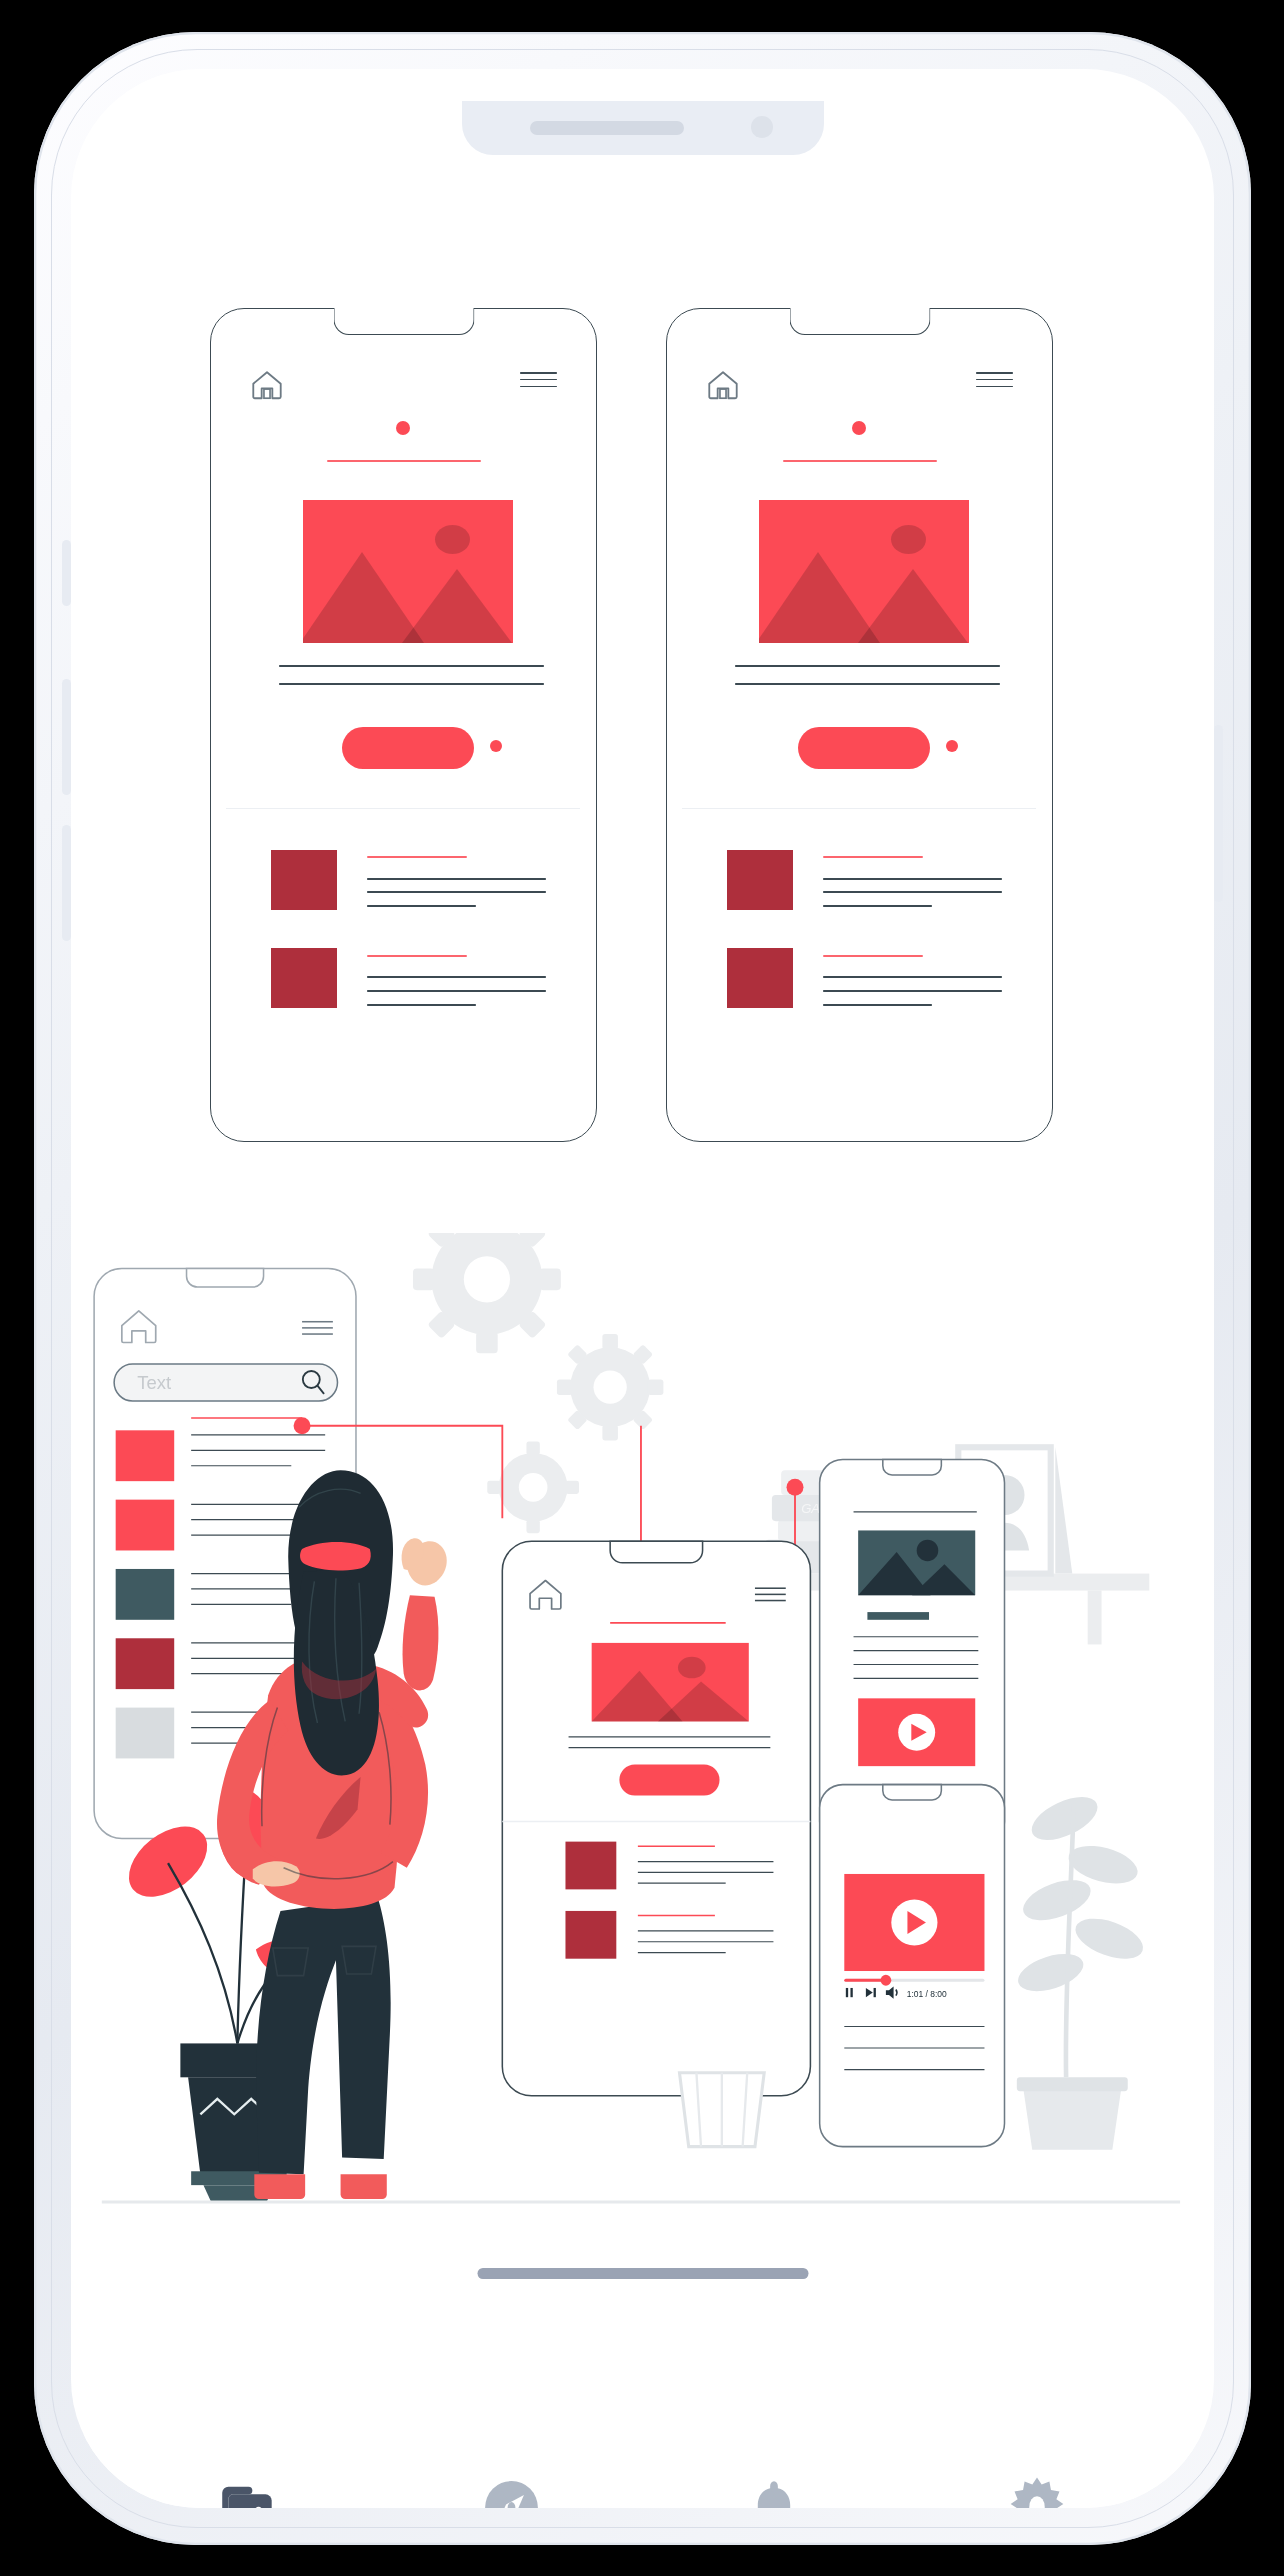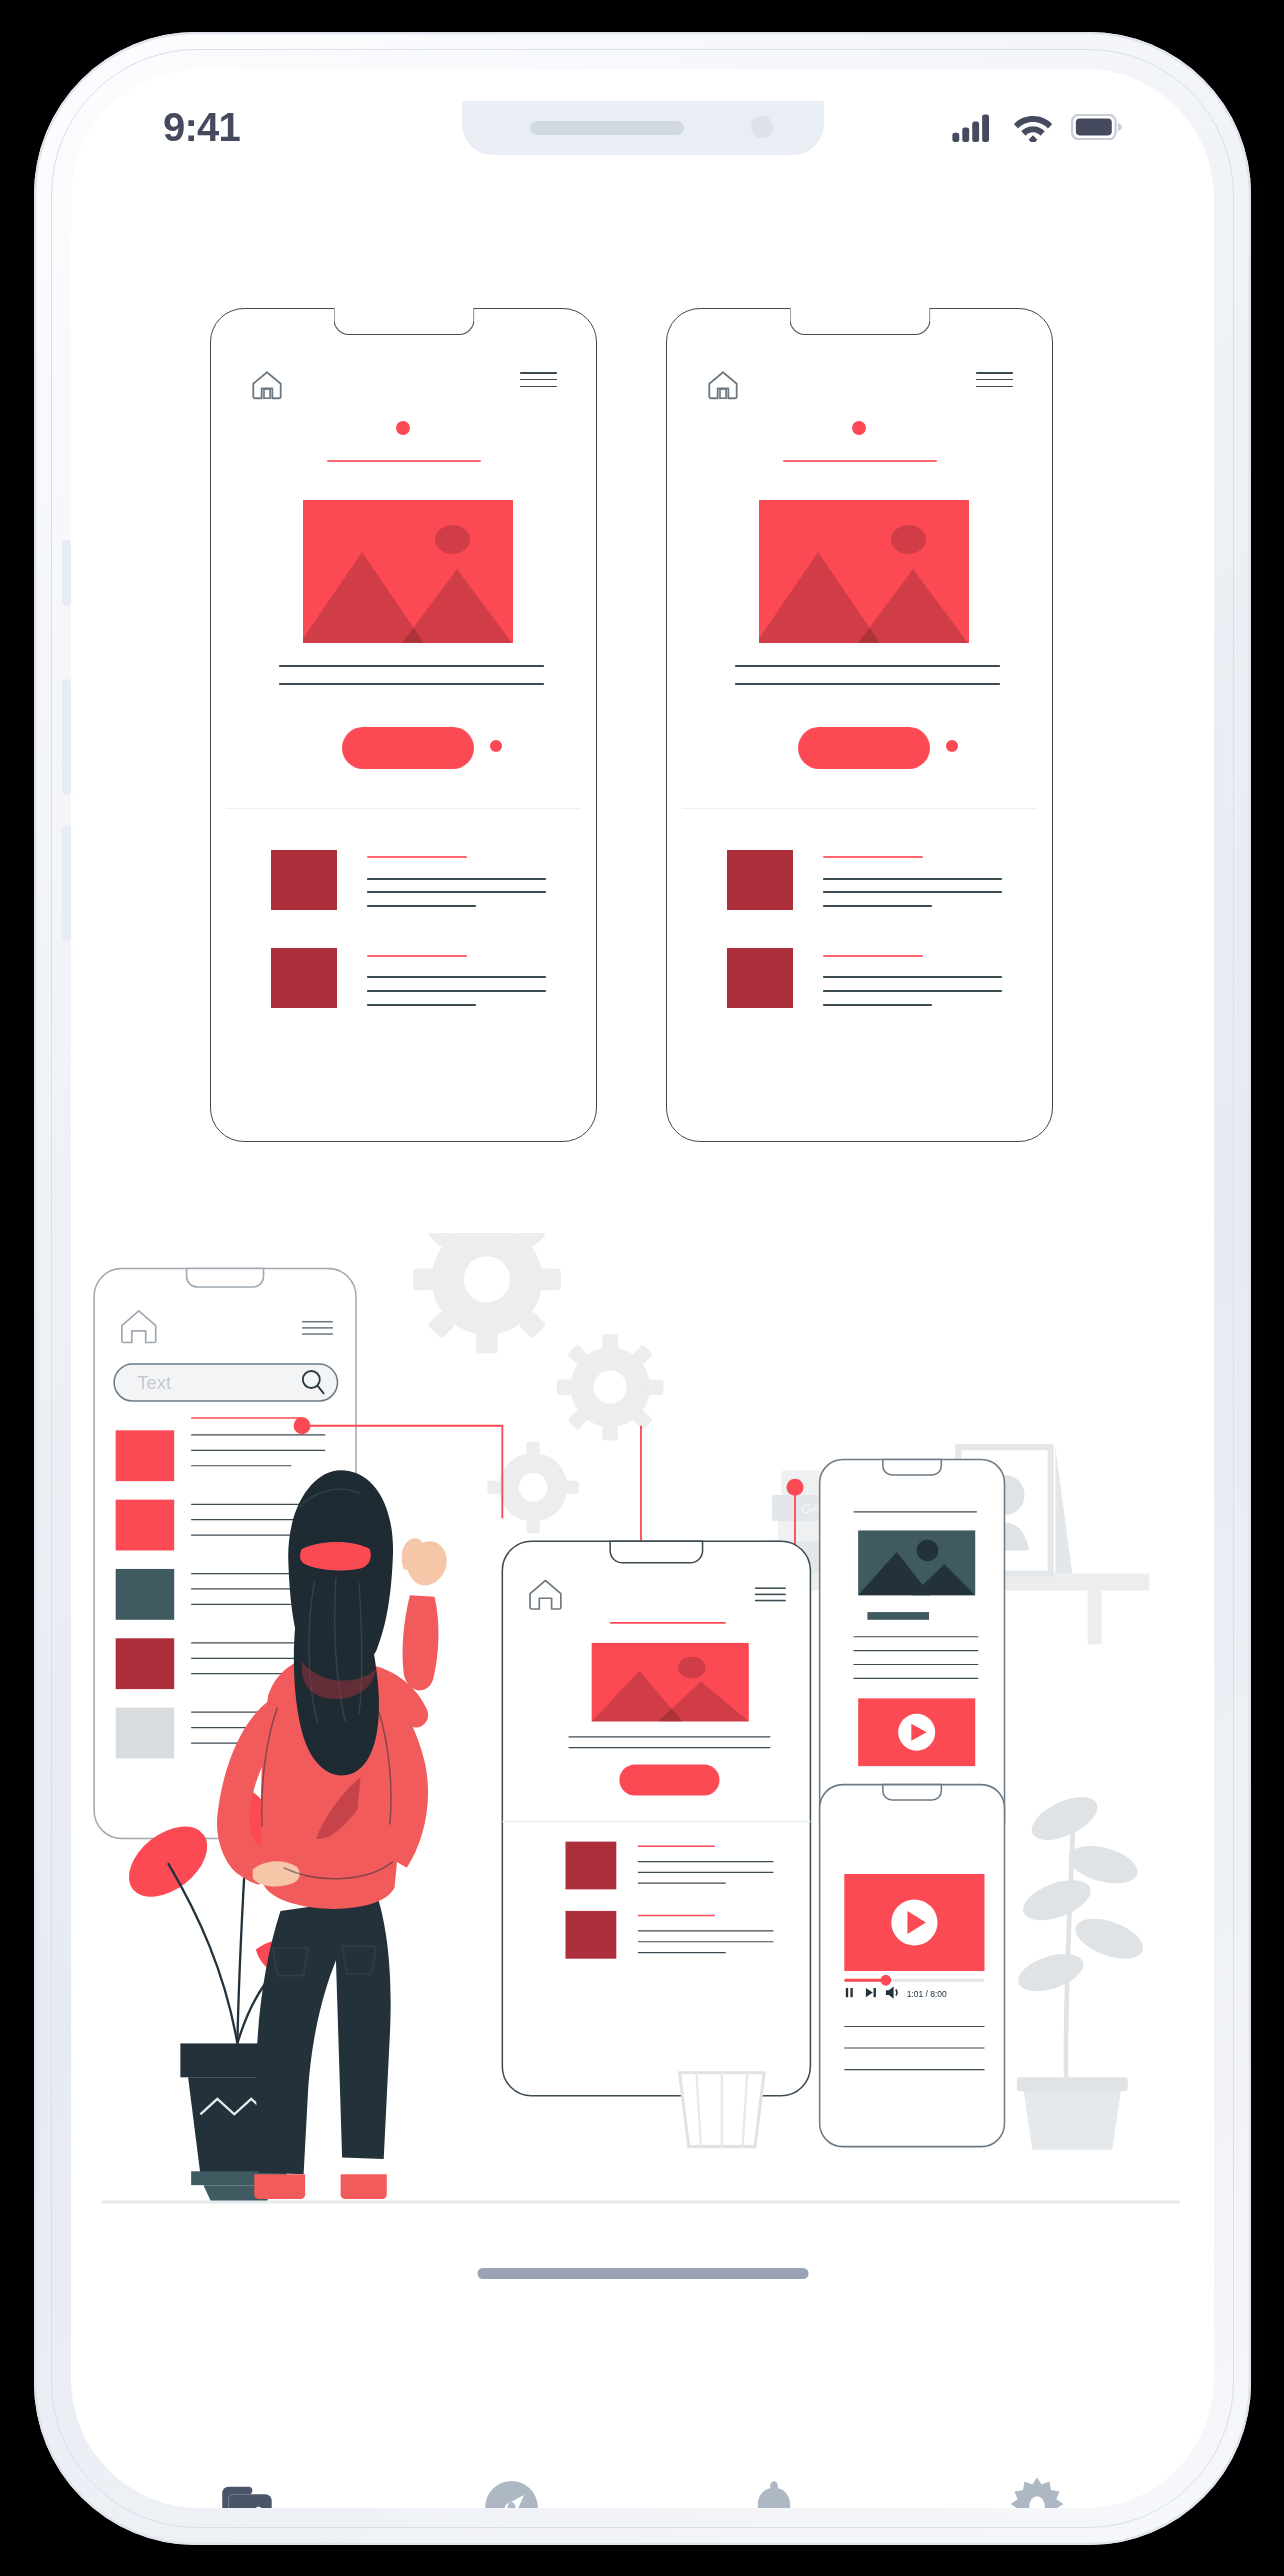--- a/index.html
+++ b/index.html
@@ -205,41 +205,20 @@
   <div class="side-btn" id="btn-vol-dn"></div>
   <div class="side-btn" id="btn-power"></div>
 
   <div id="screen">
 
     <div id="notch">
       <div id="notch-speaker"></div>
       <div id="notch-camera"></div>
     </div>
 
-    <div id="status-bar">
-      <div id="status-time">9:41</div>
-      <div id="status-icons">
-        <svg width="42" height="29" viewBox="0 0 54 38">
-          <rect x="0" y="26" width="9" height="12" rx="3" fill="#464a5e"></rect>
-          <rect x="13" y="19" width="9" height="19" rx="3" fill="#464a5e"></rect>
-          <rect x="26" y="11" width="9" height="27" rx="3" fill="#464a5e"></rect>
-          <rect x="39" y="2" width="9" height="36" rx="3" fill="#464a5e"></rect>
-        </svg>
-        <svg width="40" height="29" viewBox="0 0 52 38">
-          <path d="M26 4C15.5 4 6.5 8.2 1 14.6l5.4 5.6C11.2 15 18.2 11.8 26 11.8s14.8 3.2 19.6 8.4l5.4-5.6C45.5 8.2 36.5 4 26 4z" fill="#464a5e"></path>
-          <path d="M26 17.2c-6.2 0-11.7 2.6-15.4 6.7l5.6 5.8C18.6 27 22.1 25.3 26 25.3s7.4 1.7 9.8 4.4l5.6-5.8c-3.7-4.1-9.2-6.7-15.4-6.7z" fill="#464a5e"></path>
-          <path d="M26 29.2l-5.7 6 5.7 5.5 5.7-5.5-5.7-6z" fill="#464a5e"></path>
-        </svg>
-        <svg width="51" height="26" viewBox="0 0 66 34">
-          <rect x="1" y="1" width="57" height="32" rx="9" fill="none" stroke="#c7ccd6" stroke-width="3"></rect>
-          <rect x="6" y="6" width="47" height="22" rx="5" fill="#464a5e"></rect>
-          <path d="M61 12c3 0 5 2.2 5 5s-2 5-5 5V12z" fill="#c7ccd6"></path>
-        </svg>
-      </div>
-    </div>
 
     <div id="content">
 
       <div class="wf-phone" style="left:139px; top:123px; width:385px; height:832px;">
         <div class="wf-notch" style="width:139px; height:26px;"></div>
 
         <svg class="wf-home-icon" style="left:40px; top:60px;" width="32" height="31" viewBox="0 0 42 40">
           <path d="M3 19L21 4l18 15v17a2 2 0 0 1-2 2h-9v-13h-14v13H5a2 2 0 0 1-2-2V19z" fill="none" stroke="#6d7a84" stroke-width="2.4" stroke-linejoin="round"></path>
           <rect x="17" y="26" width="8" height="12" fill="none" stroke="#6d7a84" stroke-width="2.2"></rect>
         </svg>

